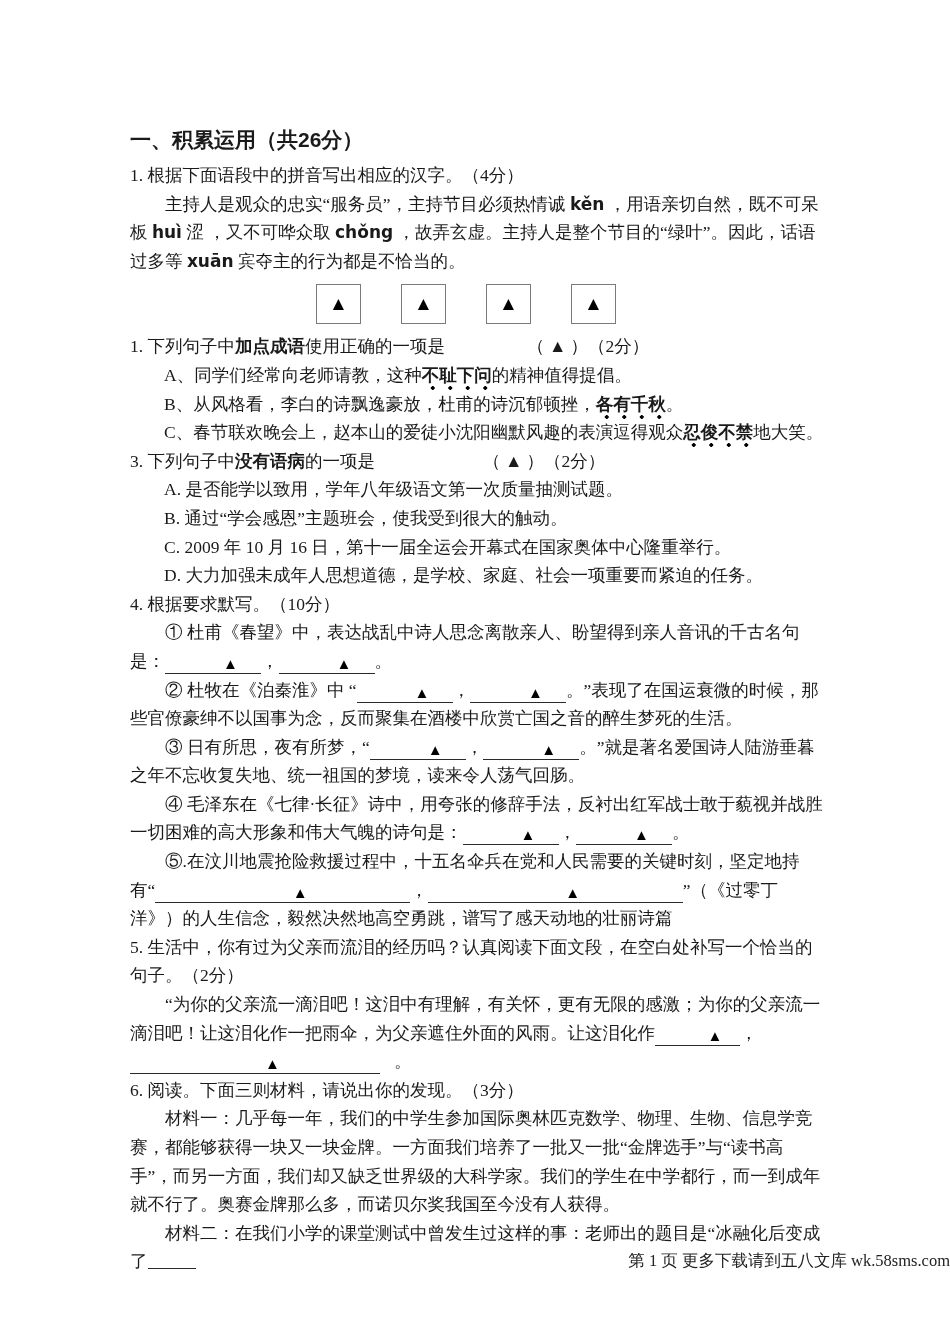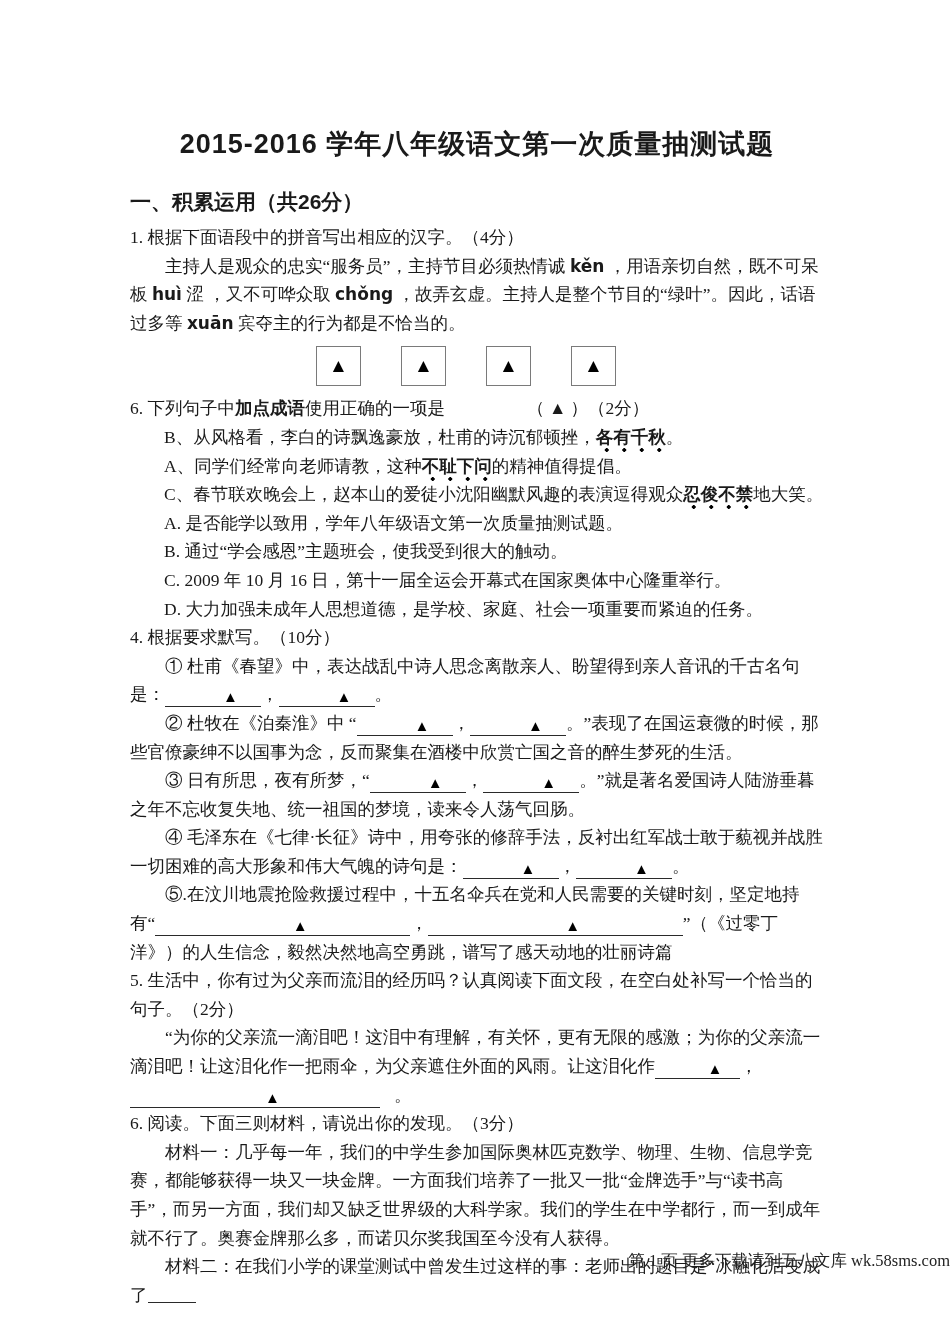--- a/index.html
+++ b/index.html
@@ -87,21 +87,20 @@
     text-align: right;
     font-size: 16.5px;
     color: #222;
   }
 </style>
 </head>
 <body>
 
 <div class="content">
 
-  <h1 class="title">2015-2016 学年八年级语文第一次质量抽测试题</h1>
 
   <h2 class="sec-heading">一、积累运用（共26分）</h2>
 
   <p class="line">1. 根据下面语段中的拼音写出相应的汉字。（4分）</p>
   <p class="line indent"><span>主持人是观众的忠实“服务员”，主持节目必须热情诚 </span><span class="py">kěn</span><span> ，用语亲切自然，既不可呆板 </span><span class="py">huì</span><span> 涩 ，又不可哗众取 </span><span class="py">chǒng</span><span> ，故弄玄虚。主持人是整个节目的“绿叶”。因此，话语过多等 </span><span class="py">xuān</span><span> 宾夺主的行为都是不恰当的。</span></p>
 
   <div class="boxrow">
     <span class="abox">
         <span class="tri">▲</span>
       </span>
@@ -109,25 +108,26 @@
         <span class="tri">▲</span>
       </span>
     <span class="abox">
         <span class="tri">▲</span>
       </span>
     <span class="abox">
         <span class="tri">▲</span>
       </span>
   </div>
 
-  <p class="line"><span>6. 下列句子中</span><span class="bold">加点成语</span><span>使用正确的一项是</span><span class="gap"></span><span>（ ▲ ）（2分）</span></p>
+  <p class="line"><span>1. 下列句子中</span><span class="bold">加点成语</span><span>使用正确的一项是</span><span class="gap"></span><span>（ ▲ ）（2分）</span></p>
+  <p class="line opt"><span>A、同学们经常向老师请教，这种</span><span class="em-dots">不耻下问</span><span>的精神值得提倡。</span></p>
   <p class="line opt"><span>B、从风格看，李白的诗飘逸豪放，杜甫的诗沉郁顿挫，</span><span class="em-dots">各有千秋</span><span>。</span></p>
-  <p class="line opt"><span>A、同学们经常向老师请教，这种</span><span class="em-dots">不耻下问</span><span>的精神值得提倡。</span></p>
   <p class="line opt"><span>C、春节联欢晚会上，赵本山的爱徒小沈阳幽默风趣的表演逗得观众</span><span class="em-dots">忍俊不禁</span><span>地大笑。</span></p>
 
+  <p class="line"><span>3. 下列句子中</span><span class="bold">没有语病</span><span>的一项是</span><span class="gap3"></span><span>（ ▲ ）（2分）</span></p>
   <p class="line opt">A. 是否能学以致用，学年八年级语文第一次质量抽测试题。</p>
   <p class="line opt">B. 通过“学会感恩”主题班会，使我受到很大的触动。</p>
   <p class="line opt">C. 2009 年 10 月 16 日，第十一届全运会开幕式在国家奥体中心隆重举行。</p>
   <p class="line opt">D. 大力加强未成年人思想道德，是学校、家庭、社会一项重要而紧迫的任务。</p>
 
   <p class="line">4. 根据要求默写。（10分）</p>
 
   <p class="line indent"><span>① 杜甫《春望》中，表达战乱中诗人思念离散亲人、盼望得到亲人音讯的千古名句是：</span><span class="blank w-std"><span class="tri">▲</span></span><span>，</span><span class="blank w-std"><span class="tri">▲</span></span><span>。</span></p>
 
   <p class="line indent"><span>② 杜牧在《泊秦淮》中 “</span><span class="blank w-std"><span class="tri">▲</span></span><span>，</span><span class="blank w-std"><span class="tri">▲</span></span><span>。”表现了在国运衰微的时候，那些官僚豪绅不以国事为念，反而聚集在酒楼中欣赏亡国之音的醉生梦死的生活。</span></p>

